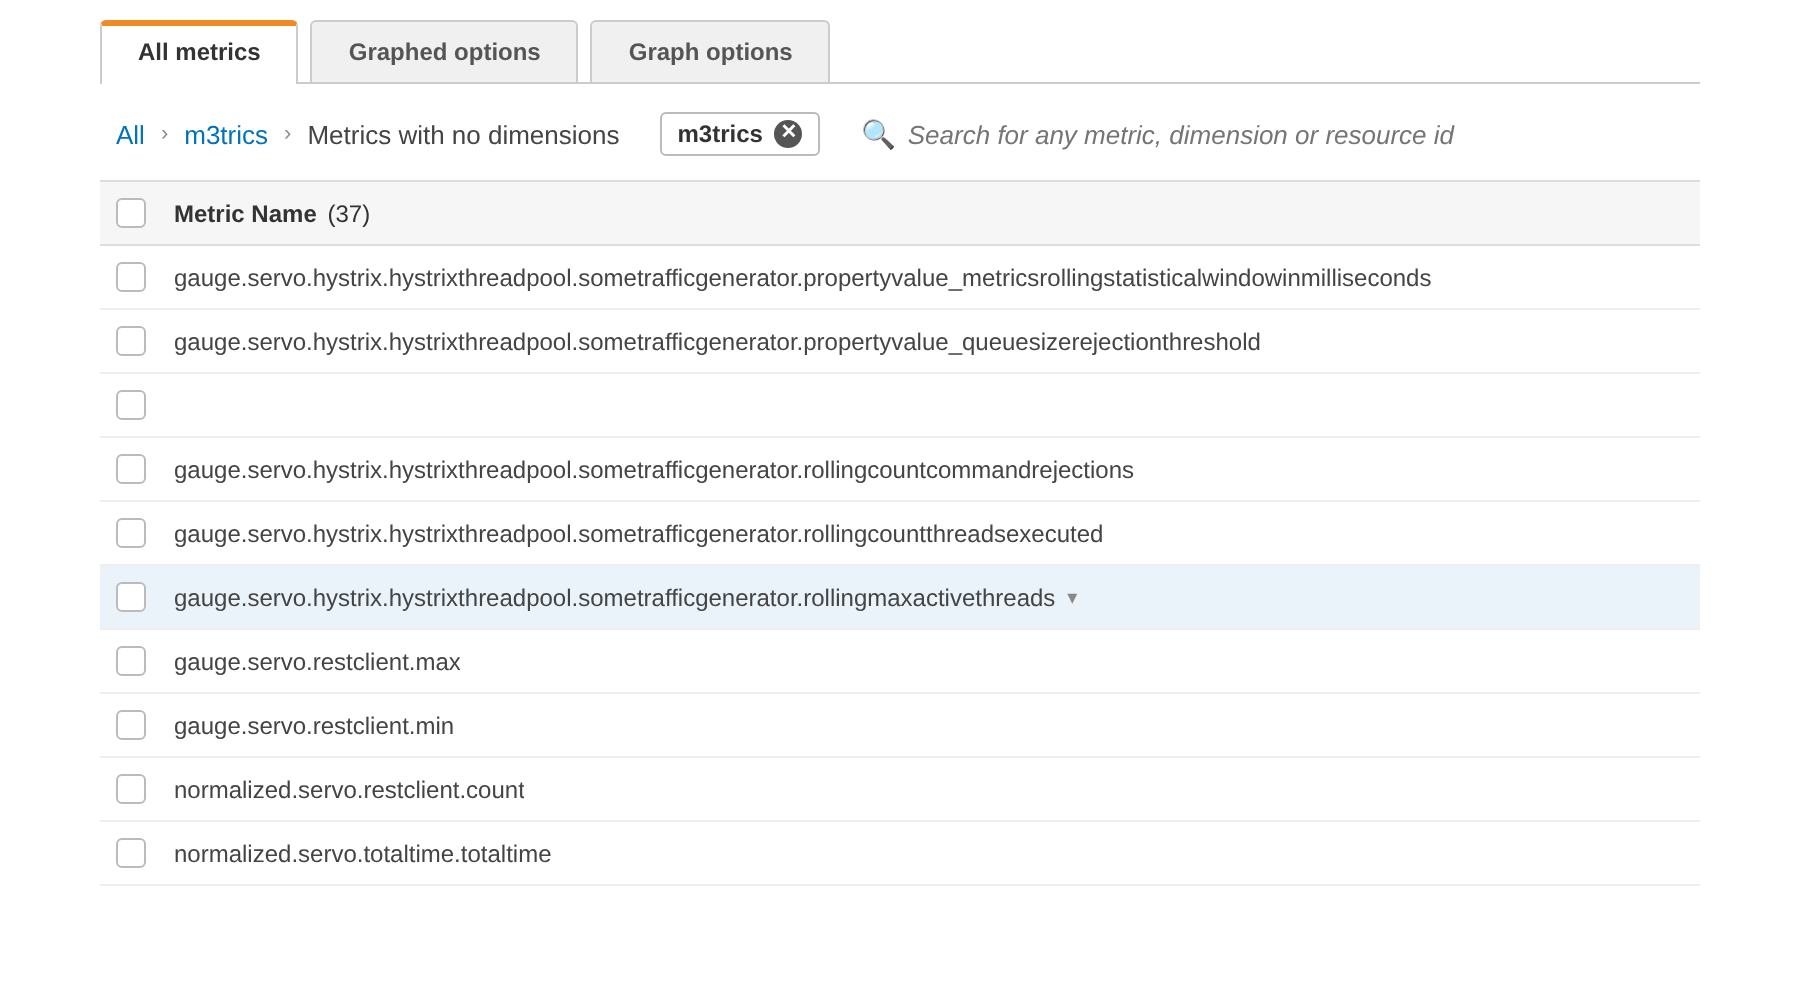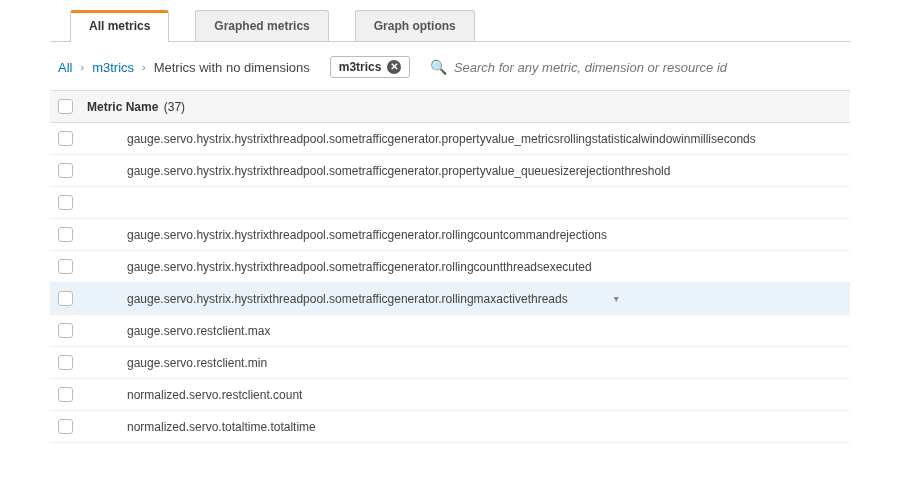--- a/index.html
+++ b/index.html
@@ -1,47 +1,47 @@
 <!DOCTYPE html>
 <html><head>
 <meta charset="utf-8">
 <style>
 * { box-sizing: border-box; margin: 0; padding: 0; }
 body { font-family: -apple-system, "Helvetica Neue", Arial, sans-serif; font-size: 13px; color: #333; background: #fff; width: 900px; height: 500px; overflow: hidden; }
 .container { padding: 10px 50px 0 50px; }
 .tabs { display: flex; border-bottom: 1px solid #ccc; }
-.tab { padding: 8px 18px; border: 1px solid #ccc; border-bottom: none; background: #f0f0f0; color: #555; font-weight: 700; font-size: 12px; cursor: pointer; margin-right: 6px; border-radius: 3px 3px 0 0; position: relative; margin-left: 20px; }
+.tab { padding: 8px 18px; border: 1px solid #ccc; border-bottom: none; background: #f0f0f0; color: #555; font-weight: 700; font-size: 12px; cursor: pointer; margin-right: 6px; border-radius: 3px 3px 0 0; position: relative; }
 .tab.active { background: #fff; color: #333; border-top: 3px solid #ef8b22; padding-top: 6px; }
 .tab.active::after { content:""; position:absolute; bottom:-1px; left:0; right:0; height:1px; background:#fff; }
 .breadcrumb-row { display: flex; align-items: center; padding: 14px 8px 12px 8px; gap: 20px; }
 .breadcrumb { display: flex; align-items: center; gap: 8px; font-size: 13px; }
 .bc-link { color: #0073bb; cursor: pointer; }
 .bc-sep { color: #888; font-size: 11px; }
 .bc-current { color: #444; }
 .chip { display: inline-flex; align-items: center; border: 1px solid #bbb; border-radius: 3px; padding: 3px 8px; font-size: 12px; font-weight: 700; color: #333; background: #fff; gap: 6px; cursor: pointer; }
 .chip-x { display:inline-flex; width:14px; height:14px; background:#555; color:#fff; border-radius:50%; align-items:center; justify-content:center; font-size:10px; line-height:1; }
 .search-wrap { display: flex; align-items: center; flex: 1; gap: 6px; }
 .search-icon { color: #888; font-size: 14px; }
 .search-input { border: none; outline: none; font-size: 13px; font-style: italic; color: #999; width: 100%; background: transparent; }
 .table-header { display: flex; align-items: center; border-top: 1px solid #ddd; border-bottom: 1px solid #ddd; background: #f6f6f6; padding: 8px 8px; }
 .cb { width: 15px; height: 15px; border: 1px solid #bbb; border-radius: 3px; background: #fff; cursor: pointer; flex-shrink: 0; margin-right: 14px; }
 .col-name { font-weight: 700; font-size: 12px; color: #333; }
-.row { display: flex; align-items: center; border-bottom: 1px solid #eee; padding: 8px 8px; gap: 40px; }
+.row { display: flex; align-items: center; border-bottom: 1px solid #eee; padding: 8px 8px; }
 .row.selected { background: #eaf2fa; }
 .metric-name { font-size: 12px; color: #444; white-space: nowrap; overflow: hidden; text-overflow: ellipsis; max-width: 740px; }
 .dd-caret { color: #888; font-size: 10px; margin-left: 6px; }
 </style>
 </head>
 <body>
 
 <div class="container">
 
   <div class="tabs">
     <div class="tab active">All metrics</div>
-    <div class="tab">Graphed metrics</div>
+    <div class="tab">Graphed options</div>
     <div class="tab">Graph options</div>
   </div>
 
   <div class="breadcrumb-row">
     <div class="breadcrumb">
       <span class="bc-link">All</span>
       <span class="bc-sep">›</span>
       <span class="bc-link">m3trics</span>
       <span class="bc-sep">›</span>
       <span class="bc-current">Metrics with no dimensions</span>

